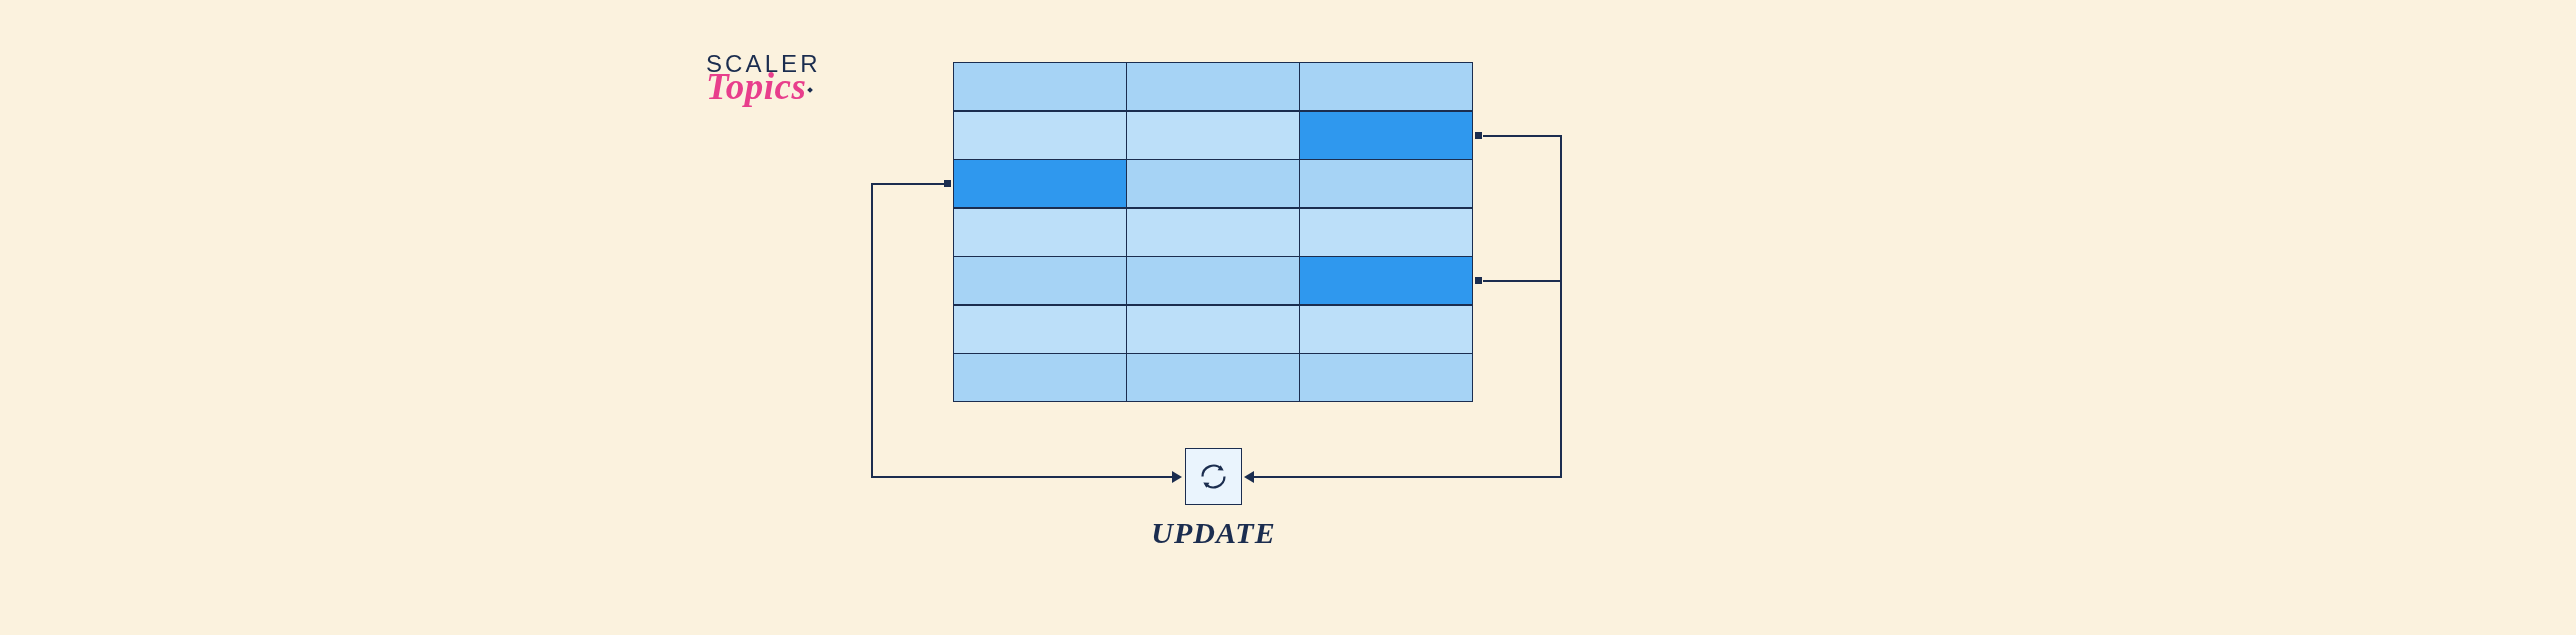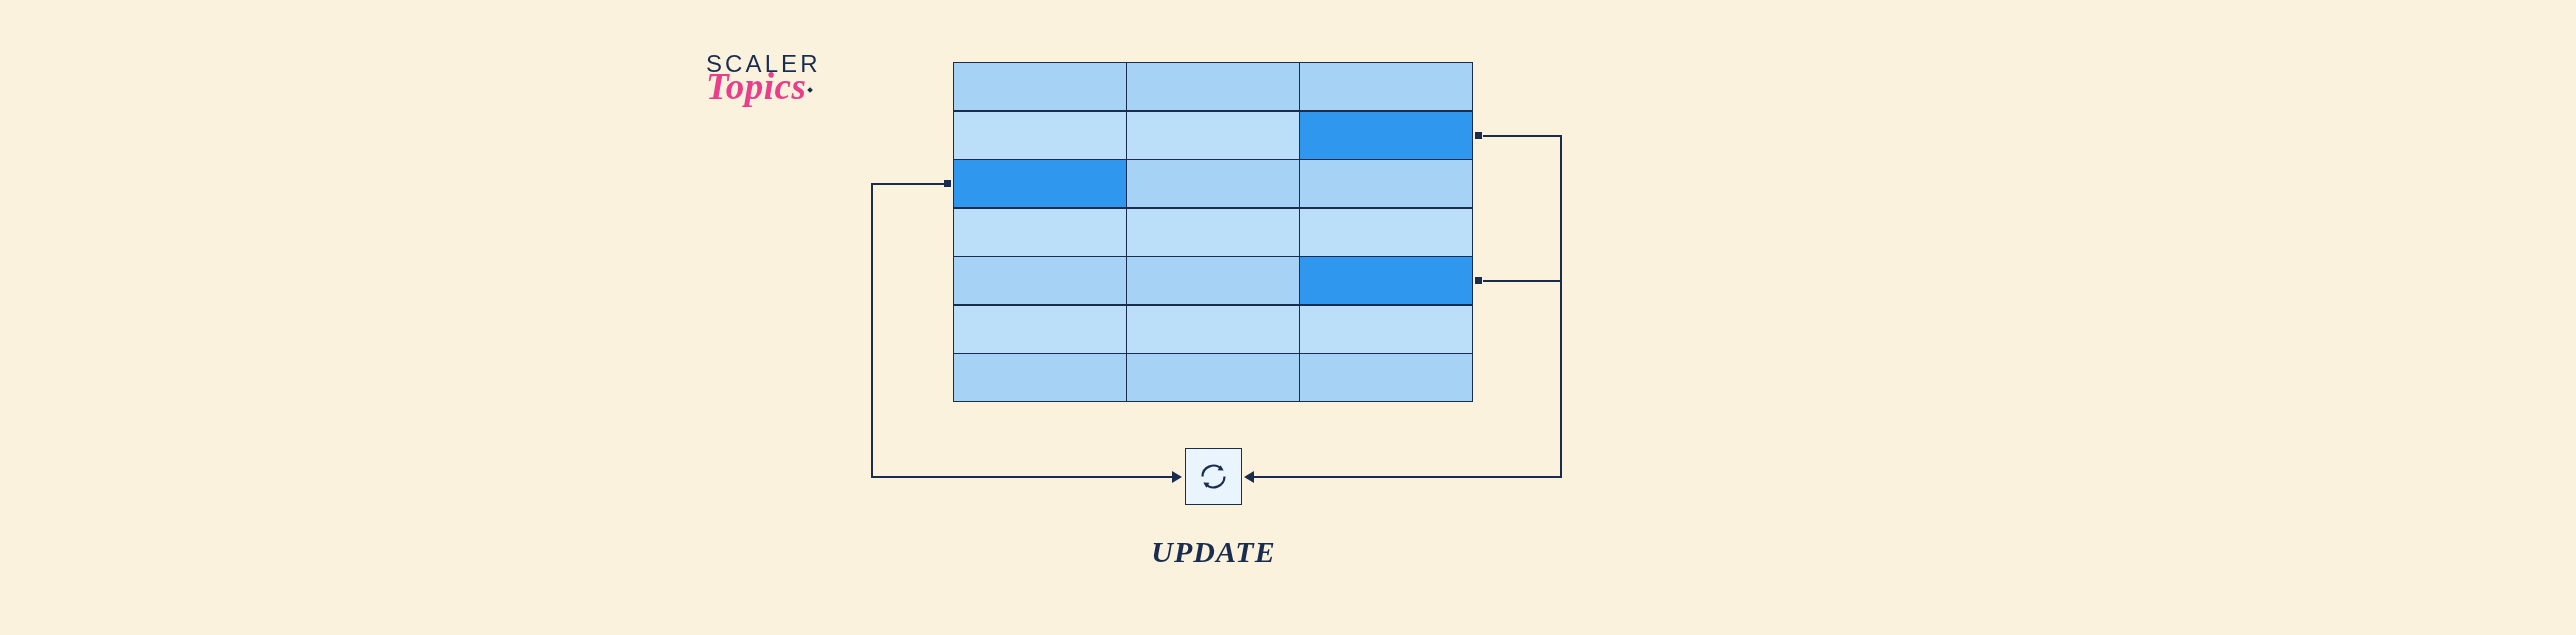--- a/index.html
+++ b/index.html
@@ -177,21 +177,21 @@
     <div class="marker" style="left:522px; top:215px;"></div>
 
     <div class="update-box" style="left:232px; top:386px;">
       <svg width="33" height="33" viewBox="0 0 24 24">
         <path d="M4 12a8 8 0 0 1 13.9-5.3" fill="none" stroke="#1b2d4f" stroke-width="1.6"></path>
         <path d="M20 12a8 8 0 0 1-13.9 5.3" fill="none" stroke="#1b2d4f" stroke-width="1.6"></path>
         <polygon points="17.2,3.8 19.4,7.6 15,7.4" fill="#1b2d4f"></polygon>
         <polygon points="6.8,20.2 4.6,16.4 9,16.6" fill="#1b2d4f"></polygon>
       </svg>
     </div>
-    <div class="update-label" style="left:196px; top:473px; width:129px;">UPDATE</div>
+    <div class="update-label" style="left:196px; top:454px; width:129px;">UPDATE</div>
 
     <div class="line hline" style="left:-82px; top:121px; width:77px;"></div>
     <div class="line vline" style="left:-82px; top:121px; height:294px;"></div>
     <div class="line hline" style="left:-82px; top:414px; width:302px;"></div>
     <div class="arrow-right" style="left:219px; top:409px;"></div>
 
     <div class="line hline" style="left:530px; top:73px; width:78px;"></div>
     <div class="line hline" style="left:530px; top:218px; width:78px;"></div>
     <div class="line vline" style="left:607px; top:73px; height:342px;"></div>
     <div class="line hline" style="left:301px; top:414px; width:308px;"></div>

